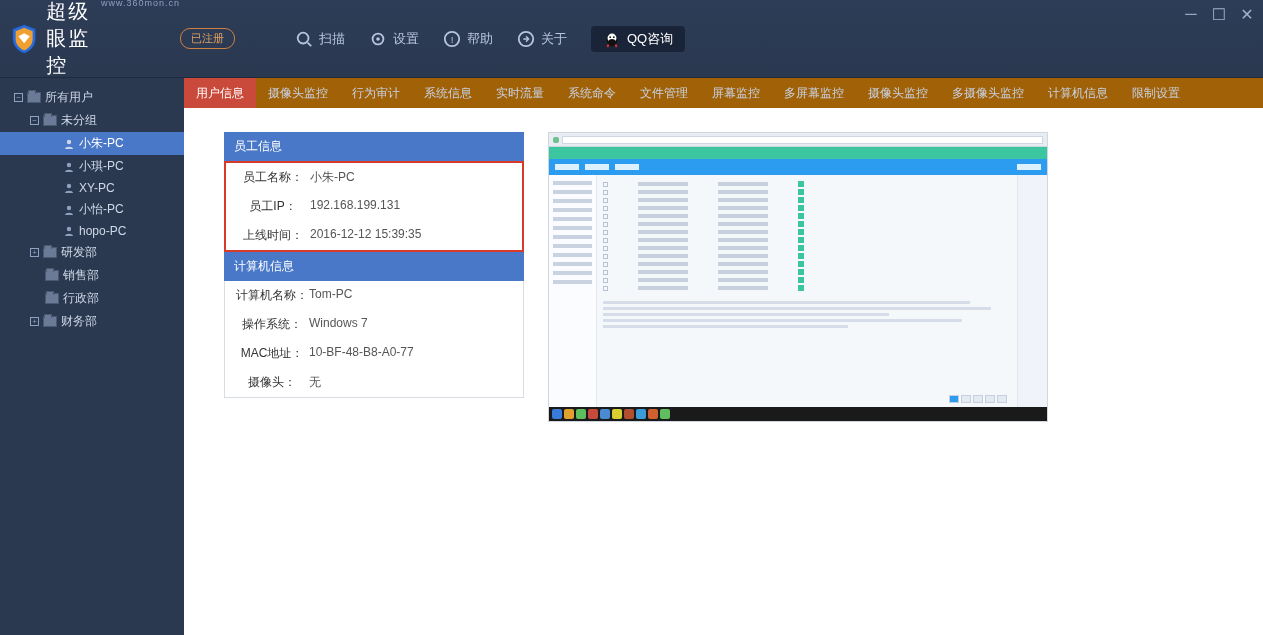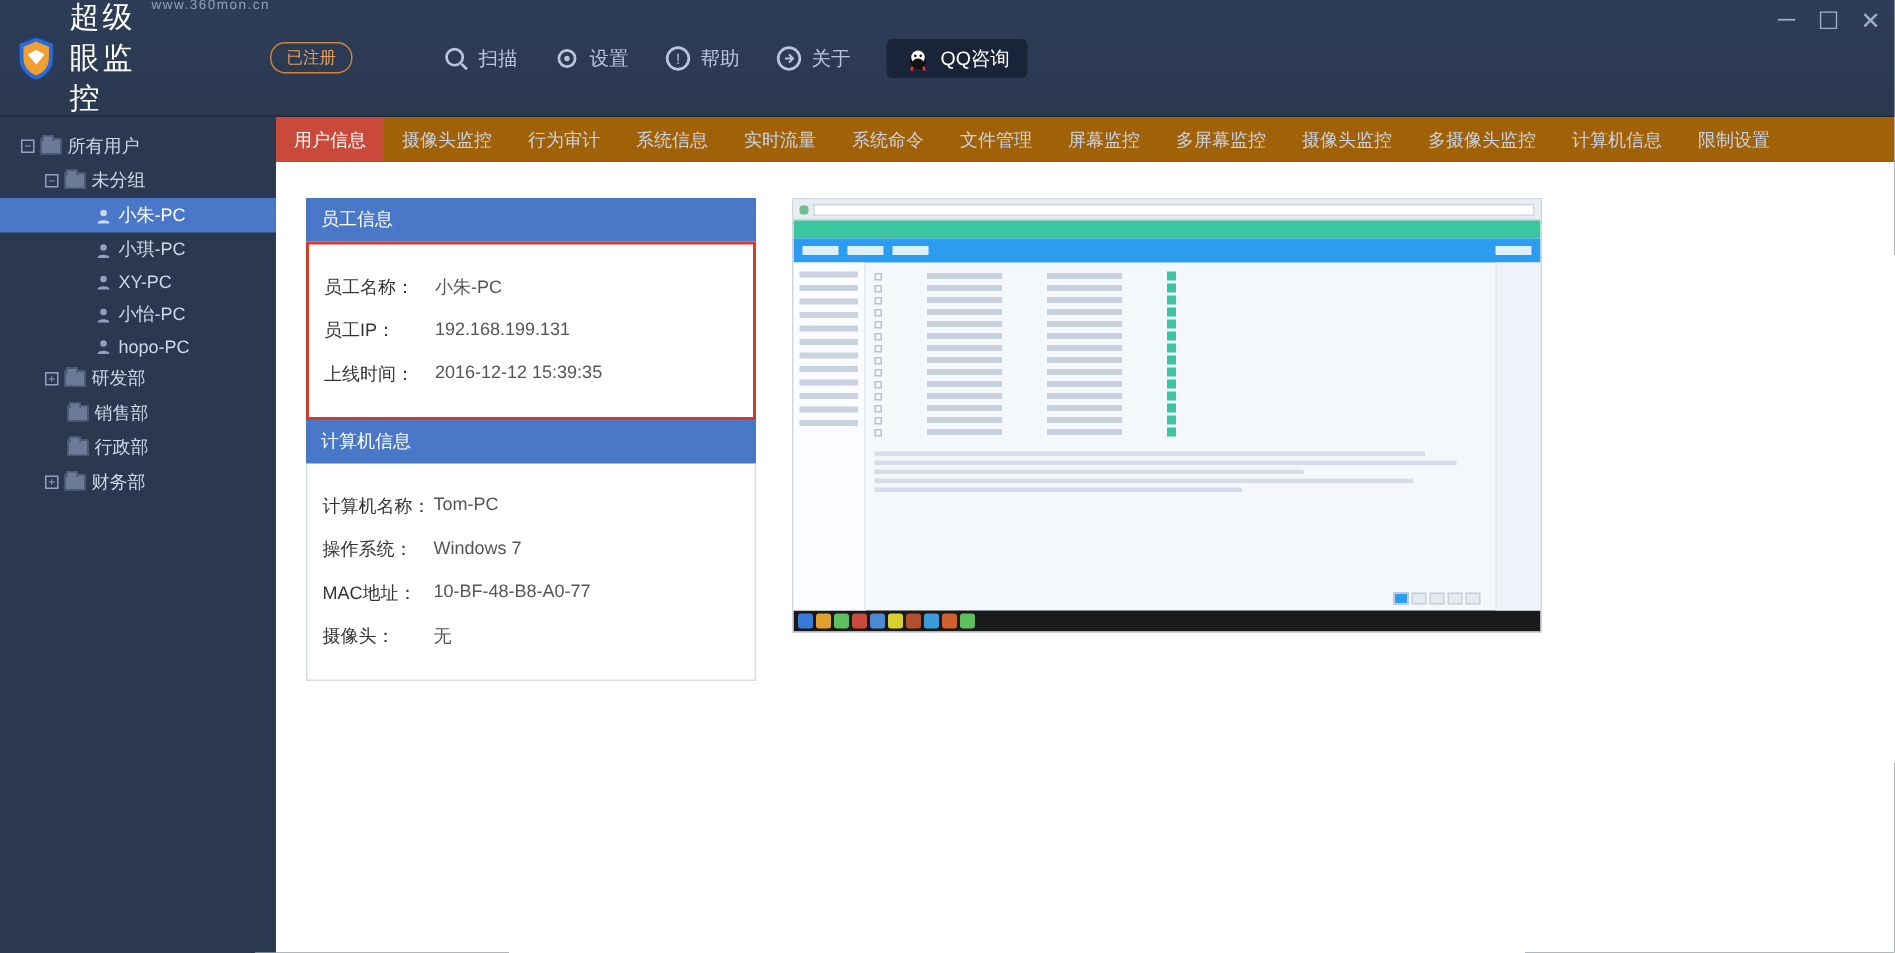--- a/index.html
+++ b/index.html
@@ -32,24 +32,24 @@
 .tree-spacer { width: 11px; display: inline-block; }
 .folder-icon { width: 14px; height: 11px; background: #6b7a96; border: 1px solid #4a5870; position: relative; }
 .folder-icon::before { content: ""; position: absolute; top: -3px; left: 0; width: 6px; height: 3px; background: #6b7a96; border: 1px solid #4a5870; border-bottom: none; }
 .user-icon { width: 12px; height: 12px; }
 
 .content { flex: 1; background: #fff; position: relative; overflow: hidden; }
 .tabbar { display: flex; background: #a16207; height: 30px; }
 .tab { padding: 0 12px; color: #c8d2e6; font-size: 12px; display: flex; align-items: center; cursor: pointer; }
 .tab.active { background: #c94a3b; color: #fff; }
 
-.panels { display: flex; gap: 24px; padding: 24px 20px; }
+.panels { display: flex; gap: 24px; padding: 24px 20px; margin-left: 20px; }
 .info-panel { width: 300px; }
 .panel-header { background: #4a78c8; color: #fff; font-size: 12px; padding: 6px 10px; }
-.info-rows { border: 1px solid #d8dde5; border-top: none; padding: 14px 0; }
+.info-rows { border: 1px solid #d8dde5; border-top: none; padding: 0 0; text-align: center; }
 .info-rows.highlighted { border: 2px solid #d83a2a; border-top: 2px solid #d83a2a; }
 .info-row { display: flex; font-size: 12px; color: #444; padding: 6px 10px; }
 .info-label { width: 74px; color: #333; }
 .info-value { color: #555; }
 
 .screenshot-panel { width: 500px; height: 290px; background: #f4f8fb; border: 1px solid #d0d6e0; position: relative; overflow: hidden; }
 .ss-browserbar { height: 14px; background: #e8edf3; border-bottom: 1px solid #cdd5e0; display: flex; align-items: center; gap: 3px; padding: 0 4px; }
 .ss-browserbar .dot { width: 6px; height: 6px; background: #6fbf8f; border-radius: 2px; }
 .ss-addr { flex:1; height: 8px; background: #fff; border: 1px solid #cfd7e2; }
 .ss-headerbar { height: 12px; background: #3bc6a0; }

